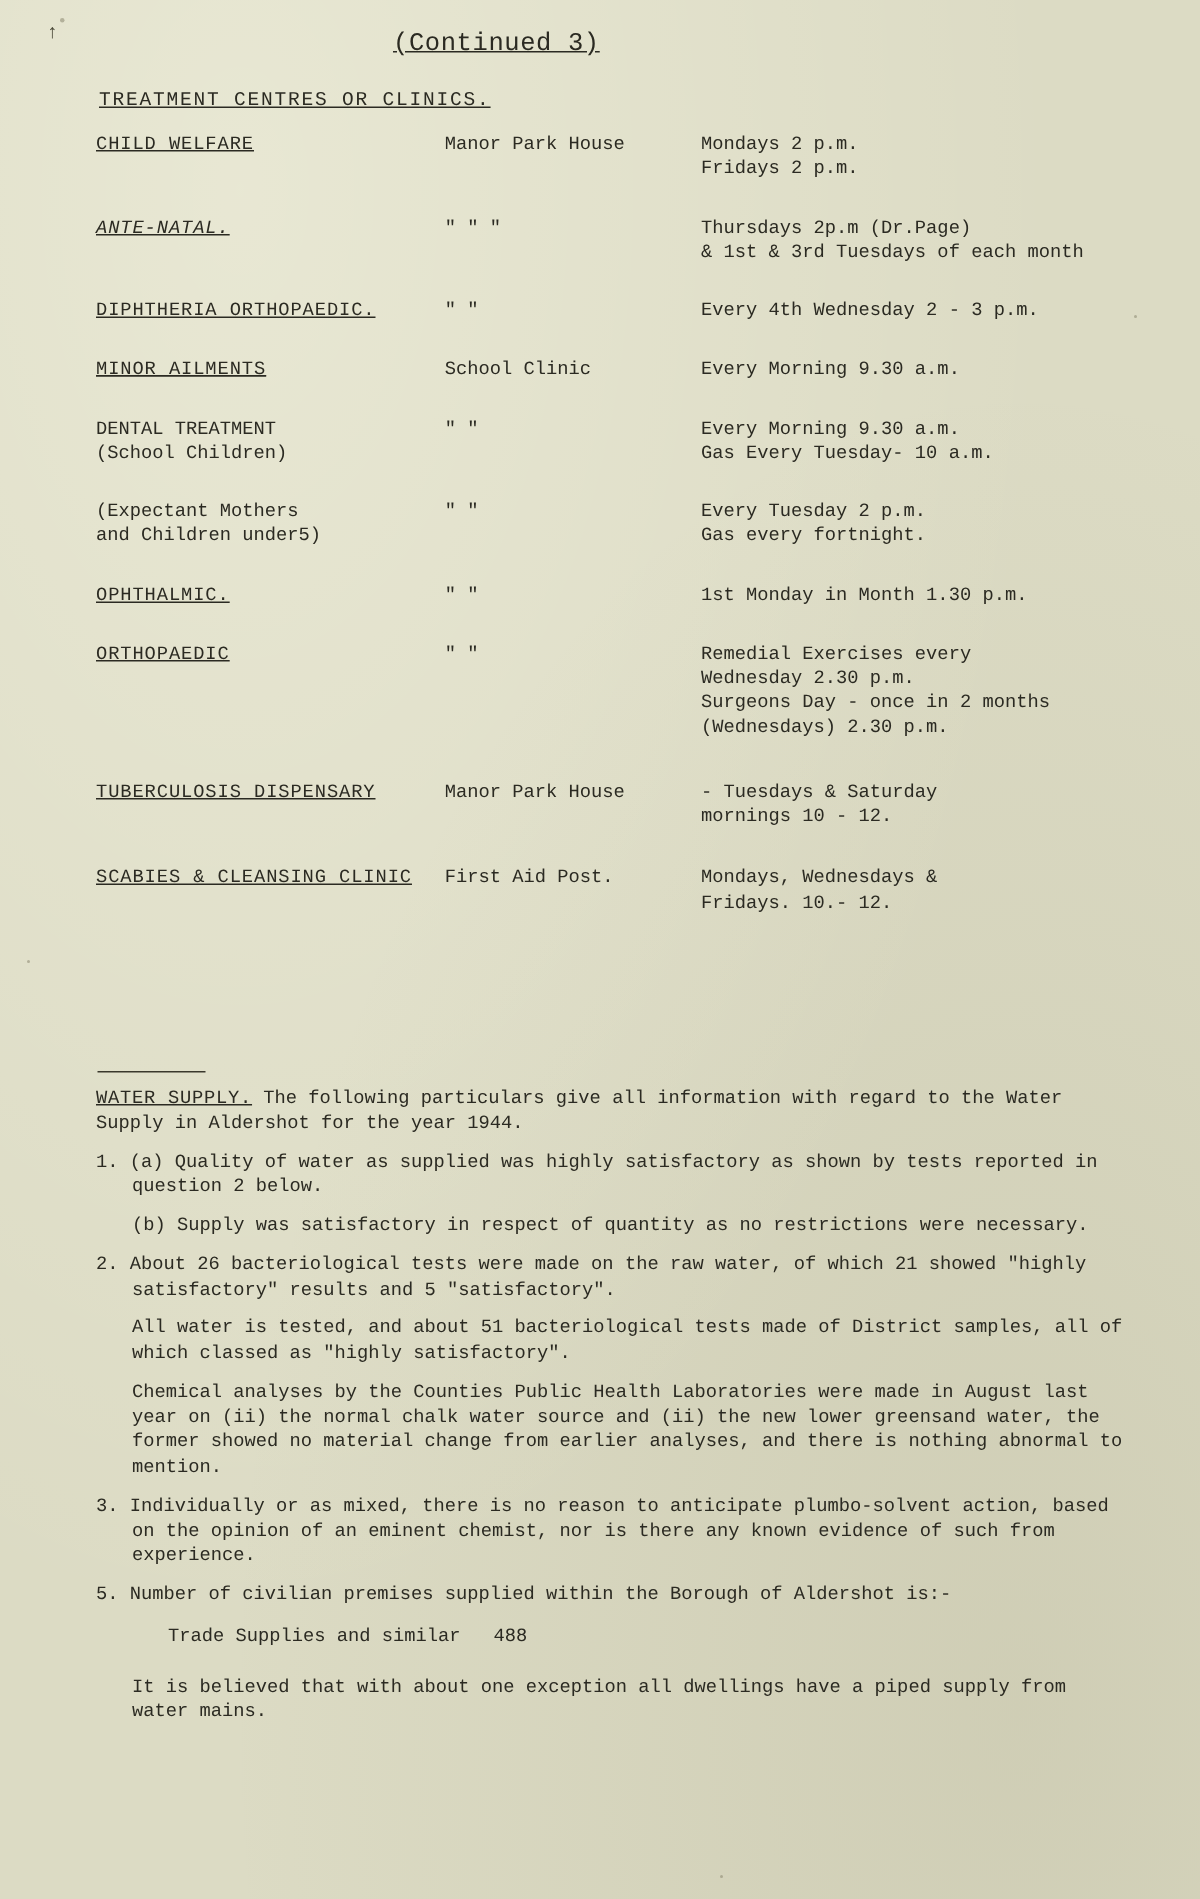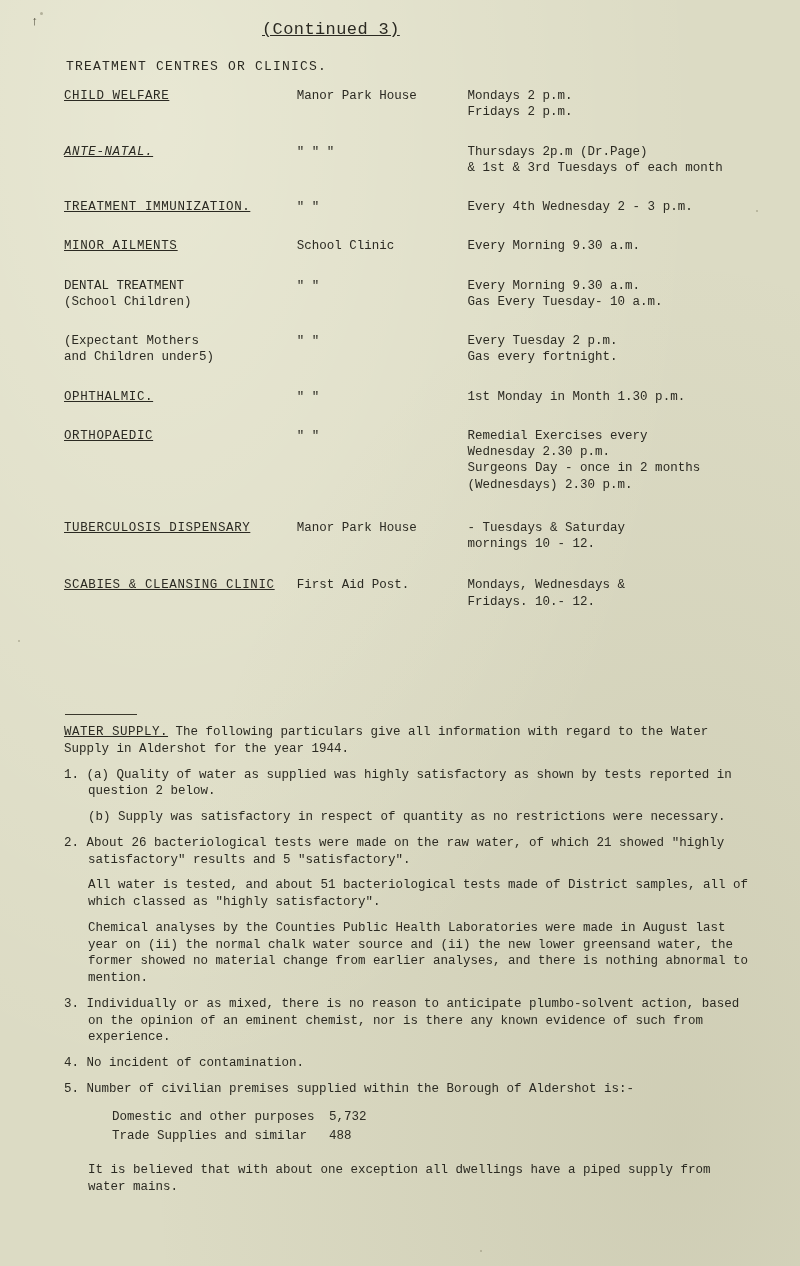--- a/index.html
+++ b/index.html
@@ -46,20 +46,21 @@
     top: 14px;
     font-size: 13px;
     color: #4a4838;
   }
   .section-title {
     position: absolute;
     left: 66px;
     top: 59px;
     font-size: 13px;
     letter-spacing: 1.2px;
+    text-decoration: underline;
   }
   table.sched {
     position: absolute;
     left: 64px;
     top: 88px;
     width: 680px;
     border-collapse: collapse;
     font-size: 12.5px;
   }
   table.sched td {
@@ -146,21 +147,21 @@
         <td class="c3" style="white-space:pre-line;"><span>Mondays 2 p.m.
 Fridays 2 p.m.</span></td>
       </tr>
       <tr class="tbrow">
         <td class="c1" style="padding-top:10px;font-style:italic;"><span class="ul">ANTE-NATAL.</span></td>
         <td class="c2" style="padding-top:10px;"><span>"   "   "</span></td>
         <td class="c3" style="white-space:pre-line;padding-top:10px;"><span>Thursdays 2p.m (Dr.Page)
 &amp; 1st &amp; 3rd Tuesdays of each month</span></td>
       </tr>
       <tr class="tbrow">
-        <td class="c1" style="padding-top:10px;"><span class="ul">TREATMENT IMMUNIZATION.</span></td>
+        <td class="c1" style="padding-top:10px;"><span class="ul">DIPHTHERIA ORTHOPAEDIC.</span></td>
         <td class="c2" style="padding-top:10px;"><span>"      "</span></td>
         <td class="c3" style="white-space:pre-line;padding-top:10px;"><span>Every 4th Wednesday 2 - 3 p.m.</span></td>
       </tr>
       <tr class="tbrow">
         <td class="c1" style="padding-top:10px;text-decoration:underline;"><span class="ul">MINOR AILMENTS</span></td>
         <td class="c2" style="padding-top:10px;"><span>School Clinic</span></td>
         <td class="c3" style="white-space:pre-line;padding-top:10px;"><span>Every Morning 9.30 a.m.</span></td>
       </tr>
       <tr class="tbrow">
         <td class="c1" style="padding-top:10px;white-space:pre-line;"><span>DENTAL TREATMENT
@@ -232,36 +233,28 @@
 
     <div class="p ind">
       <span>Chemical analyses by the Counties Public Health Laboratories were made in August last year on (ii) the normal chalk water source and (ii) the new lower greensand water, the former showed no material change from earlier analyses, and there is nothing abnormal to mention.</span>
     </div>
 
     <div class="p hang">
       <span>3.</span>
       <span>Individually or as mixed, there is no reason to anticipate plumbo-solvent action, based on the opinion of an eminent chemist, nor is there any known evidence of such from experience.</span>
     </div>
 
-    <div class="p hang">
-      <span>4.</span>
-      <span>No incident of contamination.</span>
-    </div>
 
     <div class="p hang">
       <span>5.</span>
       <span>Number of civilian premises supplied within the Borough of Aldershot is:-</span>
     </div>
 
     <table class="numtable">
       <tbody>
-        <tr>
-          <td class="lbl">Domestic and other purposes</td>
-          <td class="val">5,732</td>
-        </tr>
         <tr>
           <td class="lbl">Trade Supplies and similar</td>
           <td class="val">488</td>
         </tr>
       </tbody>
     </table>
 
     <div class="p ind" style="margin-top:14px;">It is believed that with about one exception all dwellings have a piped supply from water mains.</div>
   </div>
 

